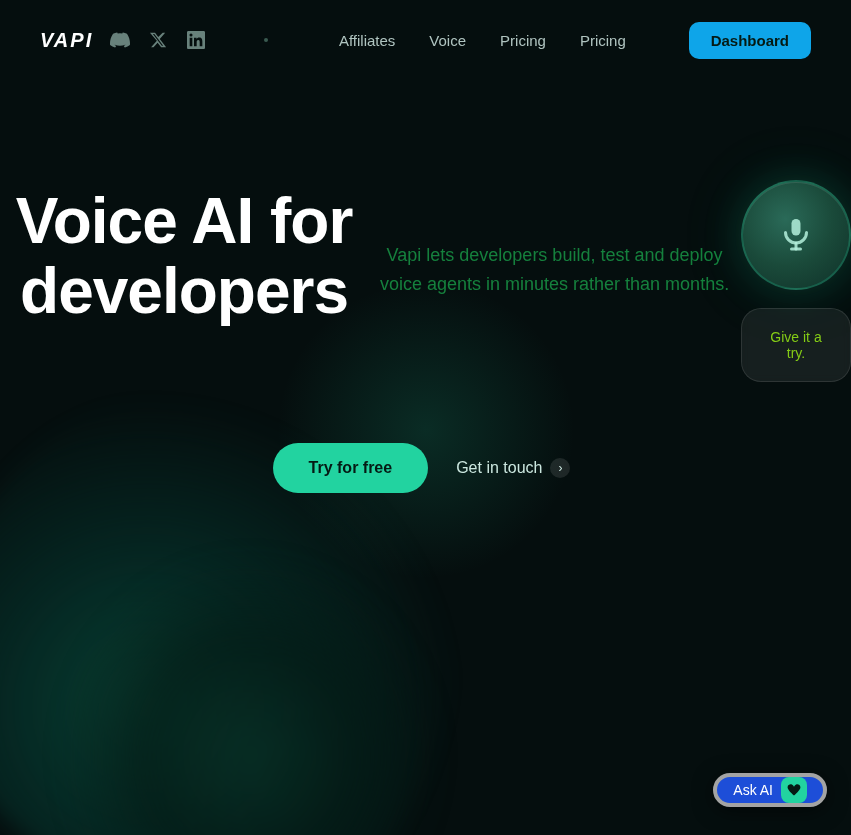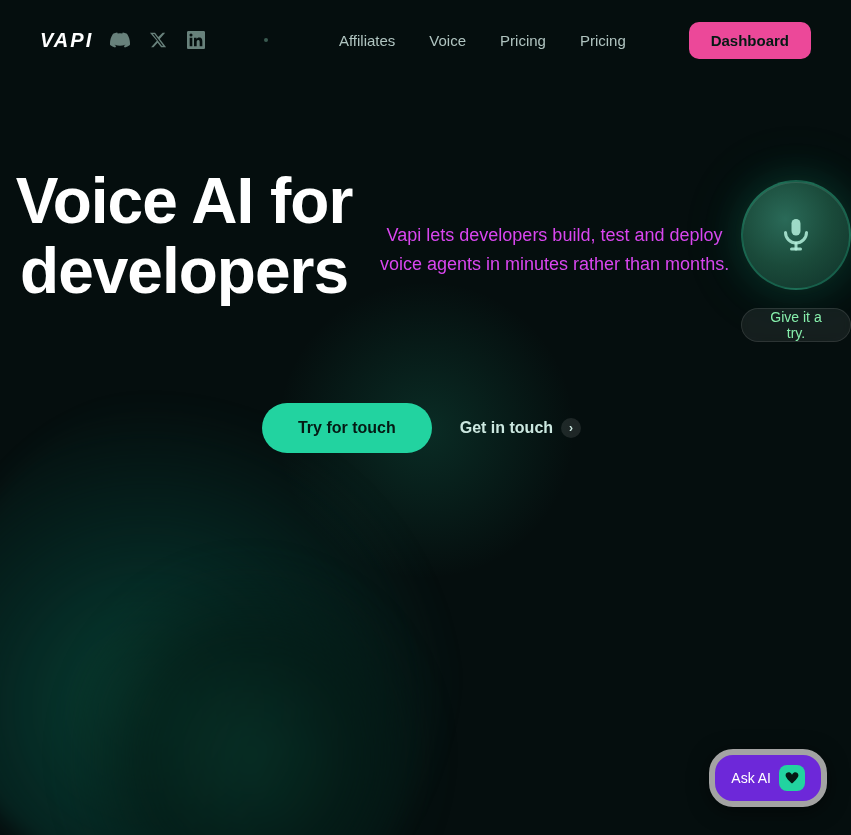--- a/index.html
+++ b/index.html
@@ -101,21 +101,21 @@
       text-decoration: none;
       font-size: 15px;
       font-weight: 500;
       padding: 8px 14px;
       border-radius: 8px;
       cursor: pointer;
       transition: color 0.2s;
     }
 
     .btn-dashboard {
-      background: #ec4899;
+      background: #0ea5e9;
       color: #051a14;
       font-weight: 700;
       font-size: 15px;
       padding: 10px 22px;
       border-radius: 10px;
       border: none;
       cursor: pointer;
       transition: background 0.2s;
     }
 
@@ -135,21 +135,21 @@
       font-weight: 800;
       line-height: 1.1;
       color: #ffffff;
       letter-spacing: -1px;
       max-width: 720px;
     }
 
     .hero-subtitle {
       margin-top: 28px;
       font-size: 18px;
-      color: #d946ef;
+      color: #15803d;
       line-height: 1.6;
       max-width: 480px;
     }
 
     
     .mic-container {
       margin-top: 50px;
       display: flex;
       flex-direction: column;
       align-items: center;
@@ -174,23 +174,23 @@
     }
 
     .mic-icon svg {
       width: 36px;
       height: 36px;
     }
 
     .give-it-try {
       background: rgba(255,255,255,0.07);
       border: 1px solid rgba(255,255,255,0.1);
-      color: #86efac;
+      color: #84cc16;
       font-size: 14px;
-      padding: 0 18px;
+      padding: 20px 18px;
       border-radius: 20px;
       backdrop-filter: blur(4px);
     }
 
     
     .cta-group {
       position: relative;
       z-index: 5;
       display: flex;
       align-items: center;
@@ -210,21 +210,21 @@
       cursor: pointer;
       transition: background 0.2s, transform 0.2s;
     }
 
     .btn-get-in-touch {
       display: flex;
       align-items: center;
       gap: 8px;
       color: #cce8e0;
       font-size: 16px;
-      font-weight: 700;
+      font-weight: 400;
       background: transparent;
       border: none;
       cursor: pointer;
       padding: 16px 8px;
       transition: color 0.2s;
     }
 
     .arrow-icon {
       width: 20px;
       height: 20px;
@@ -238,24 +238,24 @@
 
     
     .ask-ai-badge {
       position: fixed;
       bottom: 28px;
       right: 24px;
       z-index: 100;
       display: flex;
       align-items: center;
       gap: 8px;
-      background: #6d28d9;
-      border: 6px solid #a3a3a3;
+      background: #1d4ed8;
+      border: 4px solid #a3a3a3;
       border-radius: 24px;
-      padding: 10px 16px;
+      padding: 0 16px;
       cursor: pointer;
       box-shadow: 0 4px 20px rgba(0,0,0,0.5);
     }
 
     .ask-ai-text {
       color: #fff;
       font-size: 14px;
       font-weight: 500;
     }
 
@@ -343,21 +343,21 @@
           <line x1="12" y1="18" x2="12" y2="22" stroke="rgba(180,240,220,0.85)" stroke-width="2" stroke-linecap="round"></line>
           <line x1="9" y1="22" x2="15" y2="22" stroke="rgba(180,240,220,0.85)" stroke-width="2" stroke-linecap="round"></line>
         </svg>
       </span>
     </button>
     <div class="give-it-try">Give it a try.</div>
   </div>
 </section>
 
 <div class="cta-group">
-  <button class="btn-try-free">Try for touch</button>
+  <button class="btn-try-free">Try for free</button>
   <button class="btn-get-in-touch">
     <span>Get in touch</span>
     <span class="arrow-icon">›</span>
   </button>
 </div>
 
 <div class="ask-ai-badge">
   <span class="ask-ai-text">Ask AI</span>
   <div class="ask-ai-heart">
     <svg width="14" height="14" viewBox="0 0 24 24" fill="#051a14">

